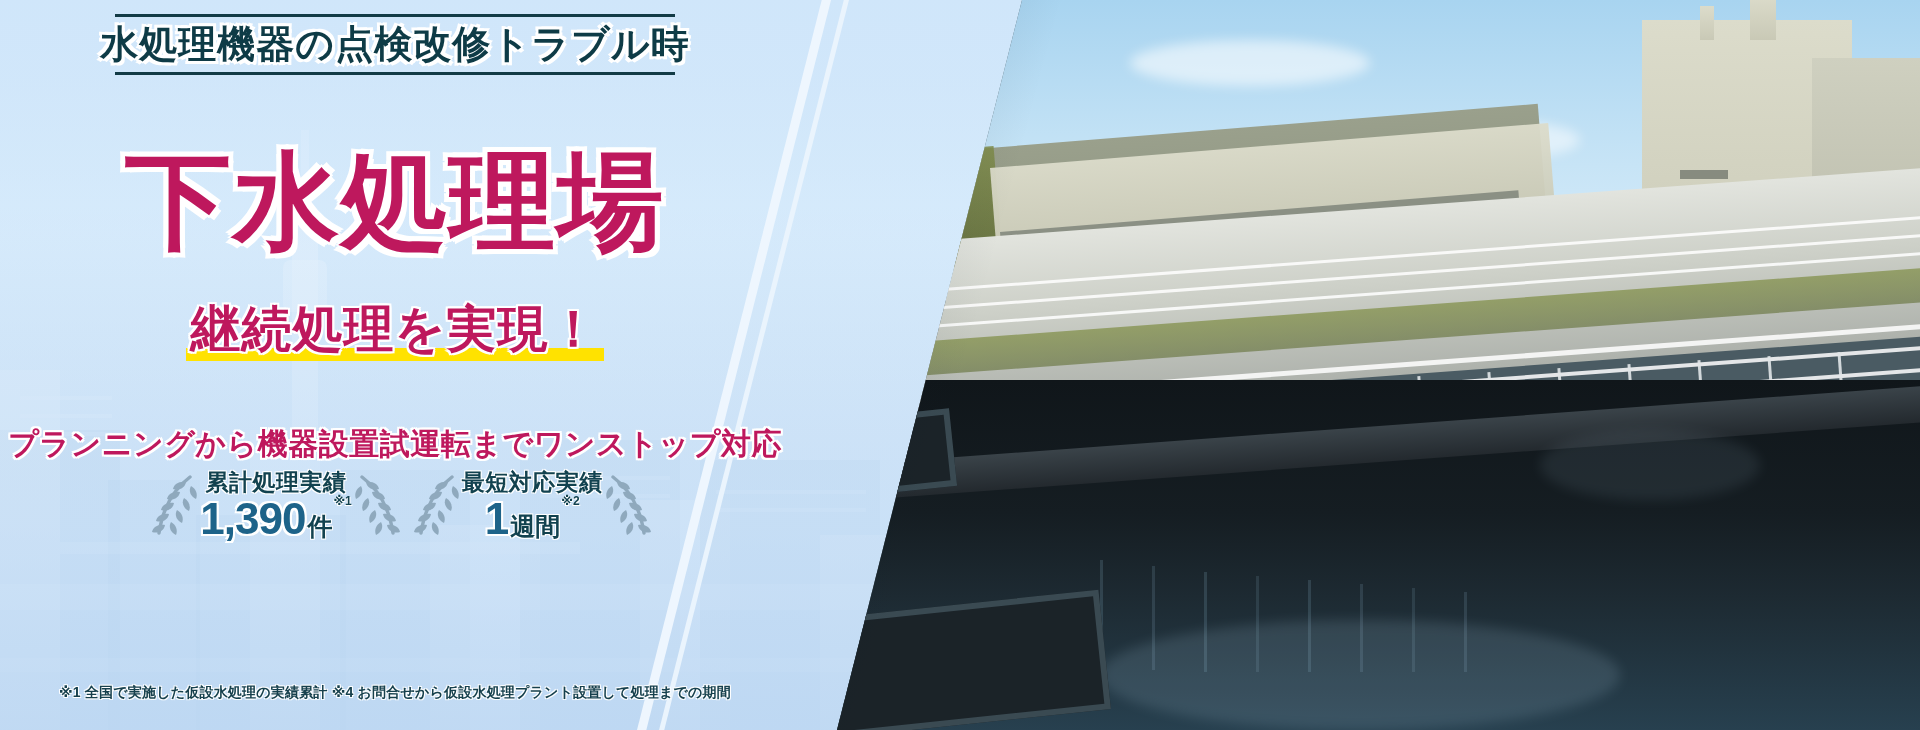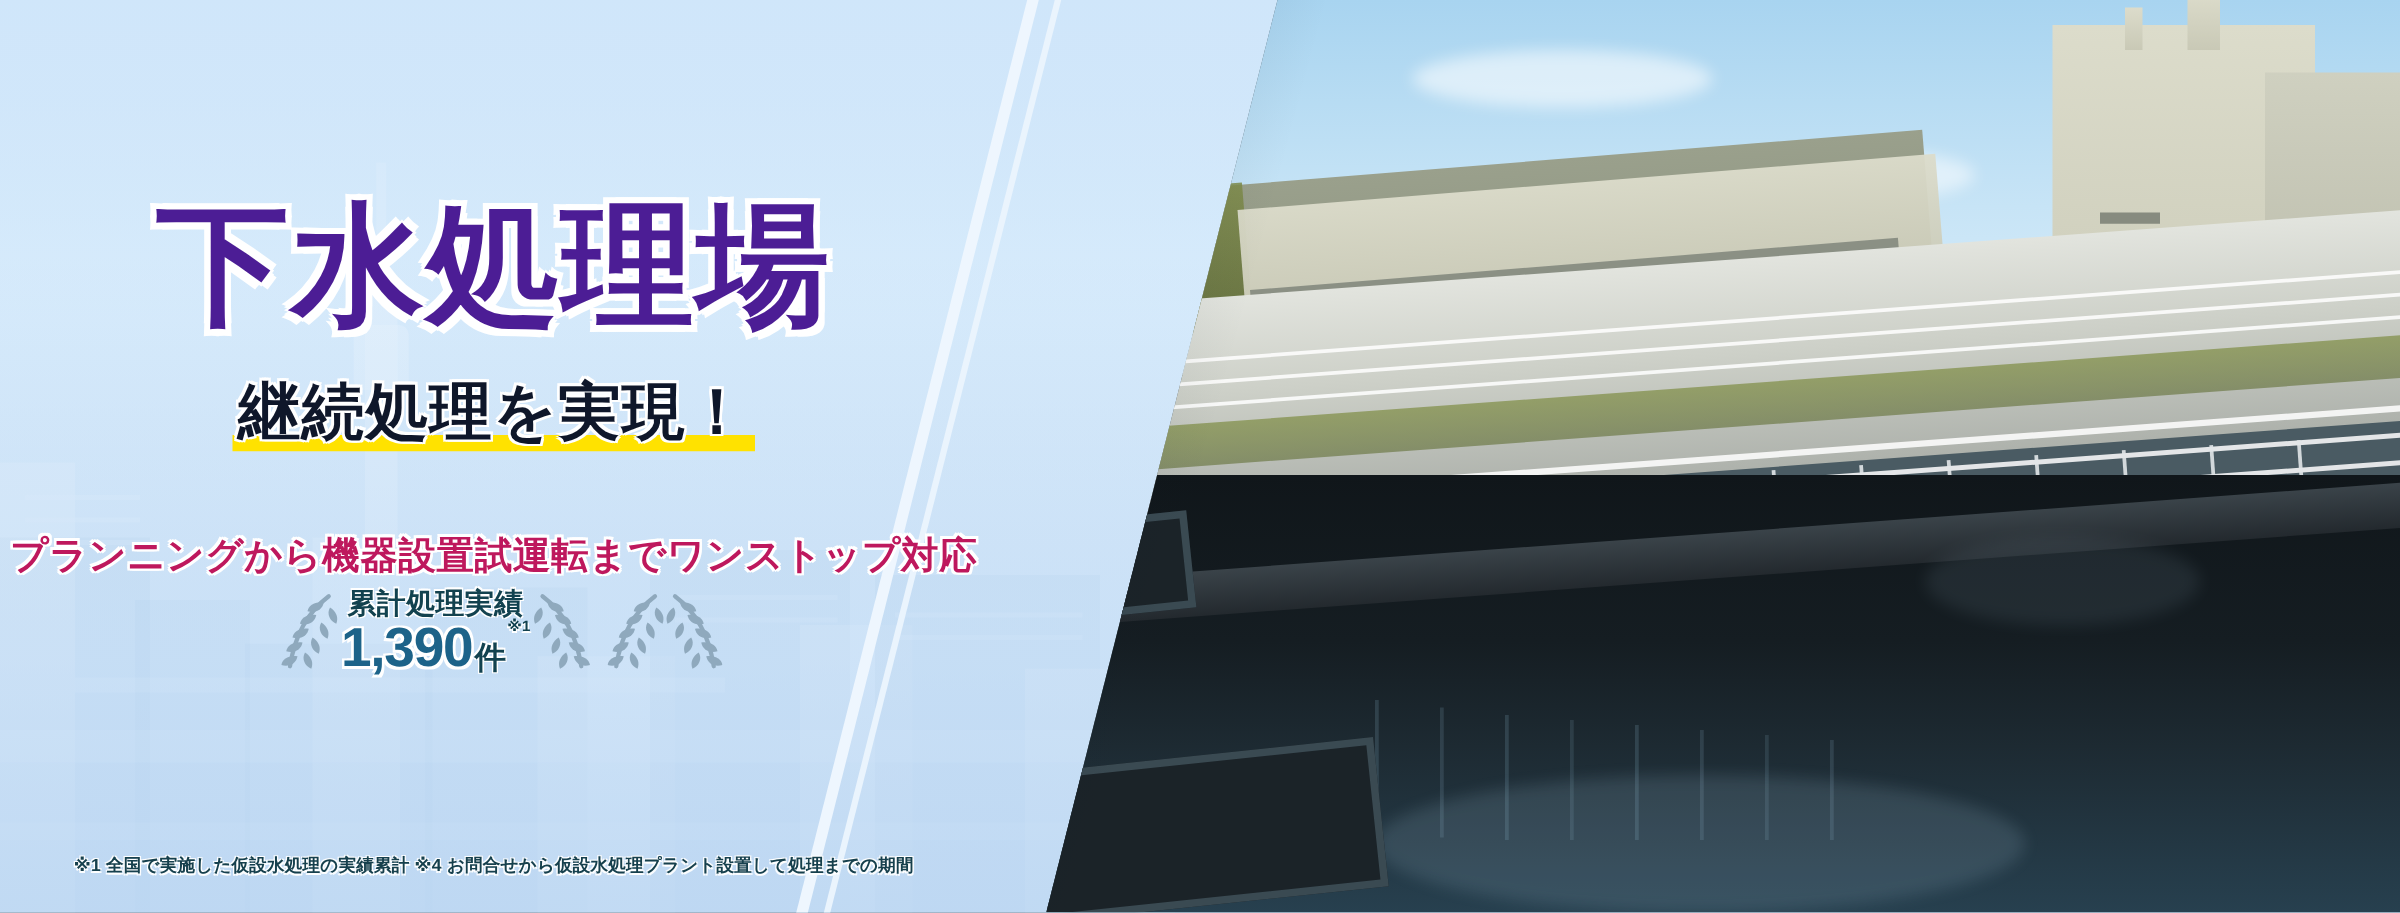--- a/index.html
+++ b/index.html
@@ -84,35 +84,35 @@
   .line-blue {
     position:absolute; left:0; top:96px; width:790px; text-align:center;
     font-size:50px; font-weight:bold; color:#2478be; letter-spacing:1px;
     text-shadow:
       2px 0 0 #fff,-2px 0 0 #fff,0 2px 0 #fff,0 -2px 0 #fff,
       2px 2px 0 #fff,-2px 2px 0 #fff,2px -2px 0 #fff,-2px -2px 0 #fff,
       3px 3px 0 #fff,-3px 3px 0 #fff,3px -3px 0 #fff,-3px -3px 0 #fff;
   }
 
   .line-huge {
-    position:absolute; left:0; top:156px; width:790px; text-align:center;
-    font-size:106px; font-weight:bold; color:#4c1d95; letter-spacing:2px;
+    position:absolute; left:0; top:144px; width:790px; text-align:center;
+    font-size:106px; font-weight:bold; color:#be185d; letter-spacing:2px;
     line-height:1.08;
     text-shadow:
       3px 0 0 #fff,-3px 0 0 #fff,0 3px 0 #fff,0 -3px 0 #fff,
       3px 3px 0 #fff,-3px 3px 0 #fff,3px -3px 0 #fff,-3px -3px 0 #fff,
       5px 5px 0 #fff,-5px 5px 0 #fff,5px -5px 0 #fff,-5px -5px 0 #fff;
   }
 
   .line-mark-wrap {
     position:absolute; left:0; top:296px; width:790px; text-align:center;
   }
   .line-mark {
     display:inline-block; position:relative;
-    font-size:50px; font-weight:bold; color:#0f172a; letter-spacing:1px;
+    font-size:50px; font-weight:bold; color:#be185d; letter-spacing:1px;
     text-shadow:
       2px 0 0 #fff,-2px 0 0 #fff,0 2px 0 #fff,0 -2px 0 #fff,
       2px 2px 0 #fff,-2px 2px 0 #fff,2px -2px 0 #fff,-2px -2px 0 #fff;
   }
   .line-mark .hl {
     position:absolute; left:-4px; right:-4px; bottom:2px; height:13px;
     background:#ffe200; z-index:-1;
   }
 
   .badge-wrap { position:absolute; left:0; top:368px; width:790px; text-align:center; }
@@ -298,20 +298,25 @@
            transform:rotate(-6deg); transform-origin:left top;"></div>
       <div class="photo-shade"></div>
     </div>
   </div>
 
   <div class="sep2" style="left:832px;"></div>
   <div class="sep" style="left:854px;"></div>
 
   <div class="content">
 
+    <div class="kicker-wrap">
+      <div class="rule"></div>
+      <div class="kicker">水処理機器の点検改修トラブル時</div>
+      <div class="rule"></div>
+    </div>
 
 
     <div class="line-huge">下水処理場</div>
 
     <div class="line-mark-wrap">
       <span class="line-mark">
         <span class="hl"></span>
         <span>継続処理を実現！</span>
       </span>
     </div>
@@ -381,20 +386,28 @@
             <path d="M17 41 c-7 -1 -12 2 -13 7 c6 2 12 -1 13 -7z"></path>
             <path d="M13 52 c-7 -1 -12 2 -13 7 c6 2 12 -1 13 -7z"></path>
           </g>
           <g fill="#8fa9bd">
             <path d="M39 13 c5 3 7 8 5 13 c-5 -2 -8 -8 -5 -13z"></path>
             <path d="M32 25 c5 3 7 8 5 13 c-5 -2 -8 -8 -5 -13z"></path>
             <path d="M25 37 c5 3 7 8 5 13 c-5 -2 -8 -8 -5 -13z"></path>
             <path d="M19 49 c5 3 7 8 5 13 c-5 -2 -8 -8 -5 -13z"></path>
           </g>
         </svg>
+        <div class="stat-body">
+          <div class="stat-label">最短対応実績</div>
+          <div class="stat-value">
+            <span class="stat-num">1</span>
+            <span class="stat-unit">週間</span>
+            <span class="stat-sup">※2</span>
+          </div>
+        </div>
         <svg class="wreath" viewBox="0 0 46 66" style="transform:scaleX(-1);">
           <g fill="none" stroke="#8fa9bd" stroke-width="3.4" stroke-linecap="round">
             <path d="M38 4 C22 16 11 34 7 60"></path>
           </g>
           <g fill="#8fa9bd">
             <path d="M34 9 c-7 -1 -12 2 -13 7 c6 2 12 -1 13 -7z"></path>
             <path d="M28 19 c-7 -1 -12 2 -13 7 c6 2 12 -1 13 -7z"></path>
             <path d="M22 30 c-7 -1 -12 2 -13 7 c6 2 12 -1 13 -7z"></path>
             <path d="M17 41 c-7 -1 -12 2 -13 7 c6 2 12 -1 13 -7z"></path>
             <path d="M13 52 c-7 -1 -12 2 -13 7 c6 2 12 -1 13 -7z"></path>

